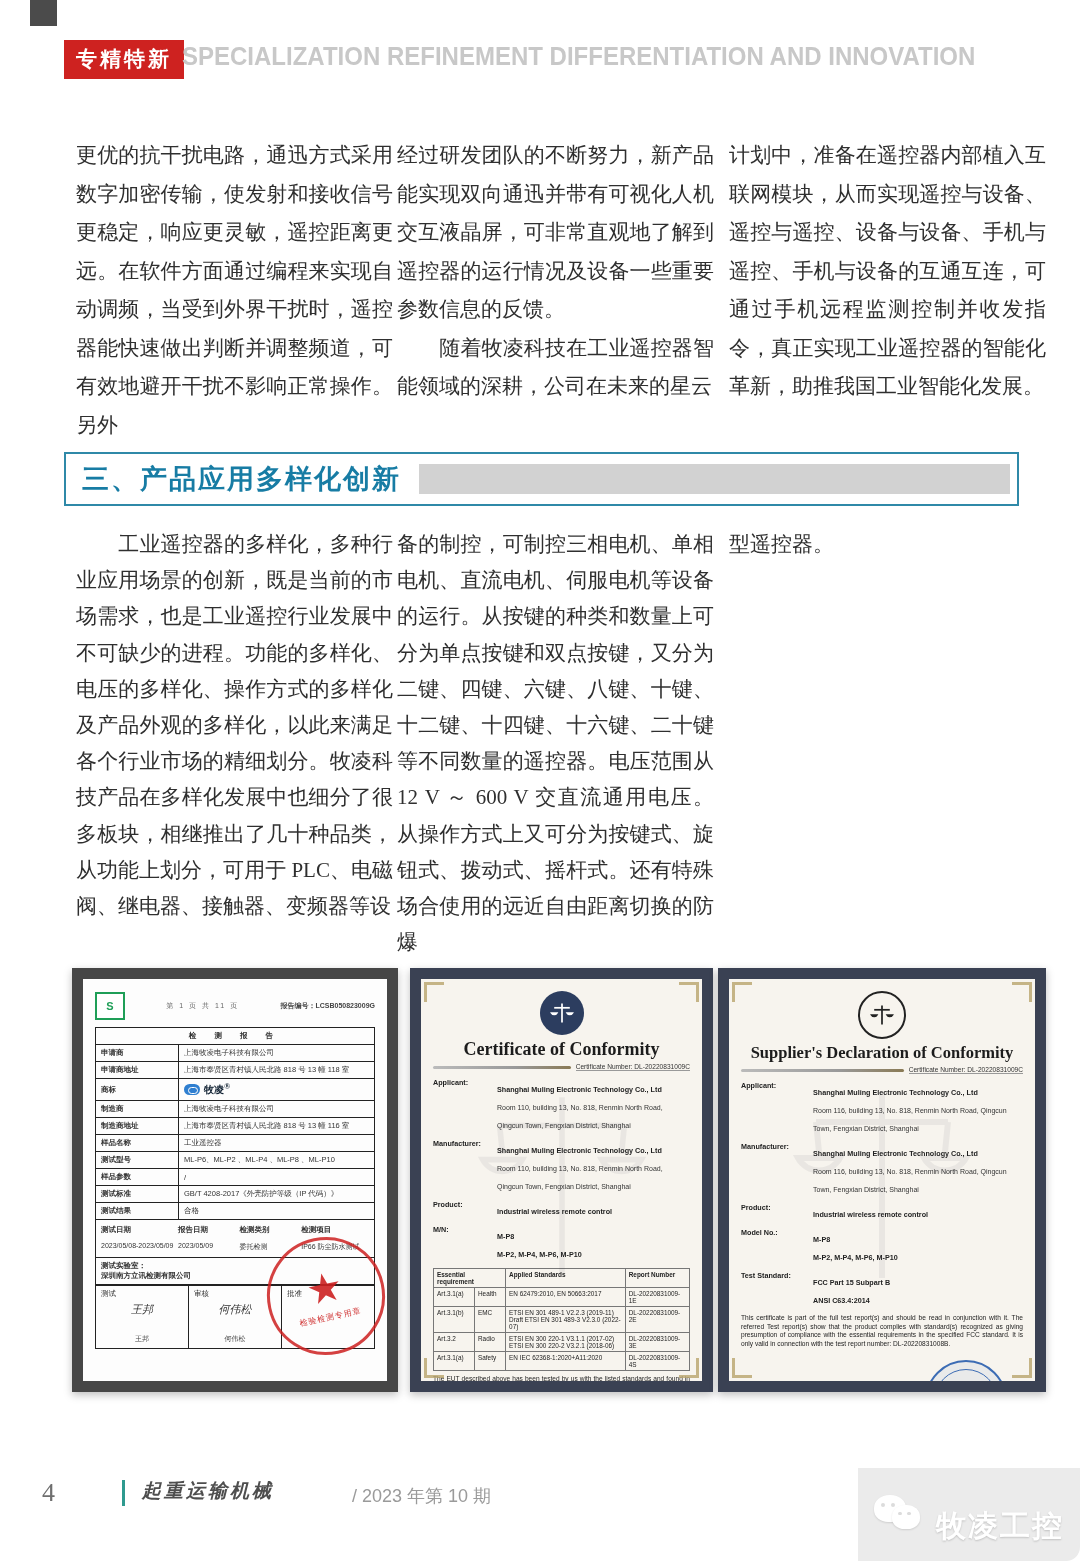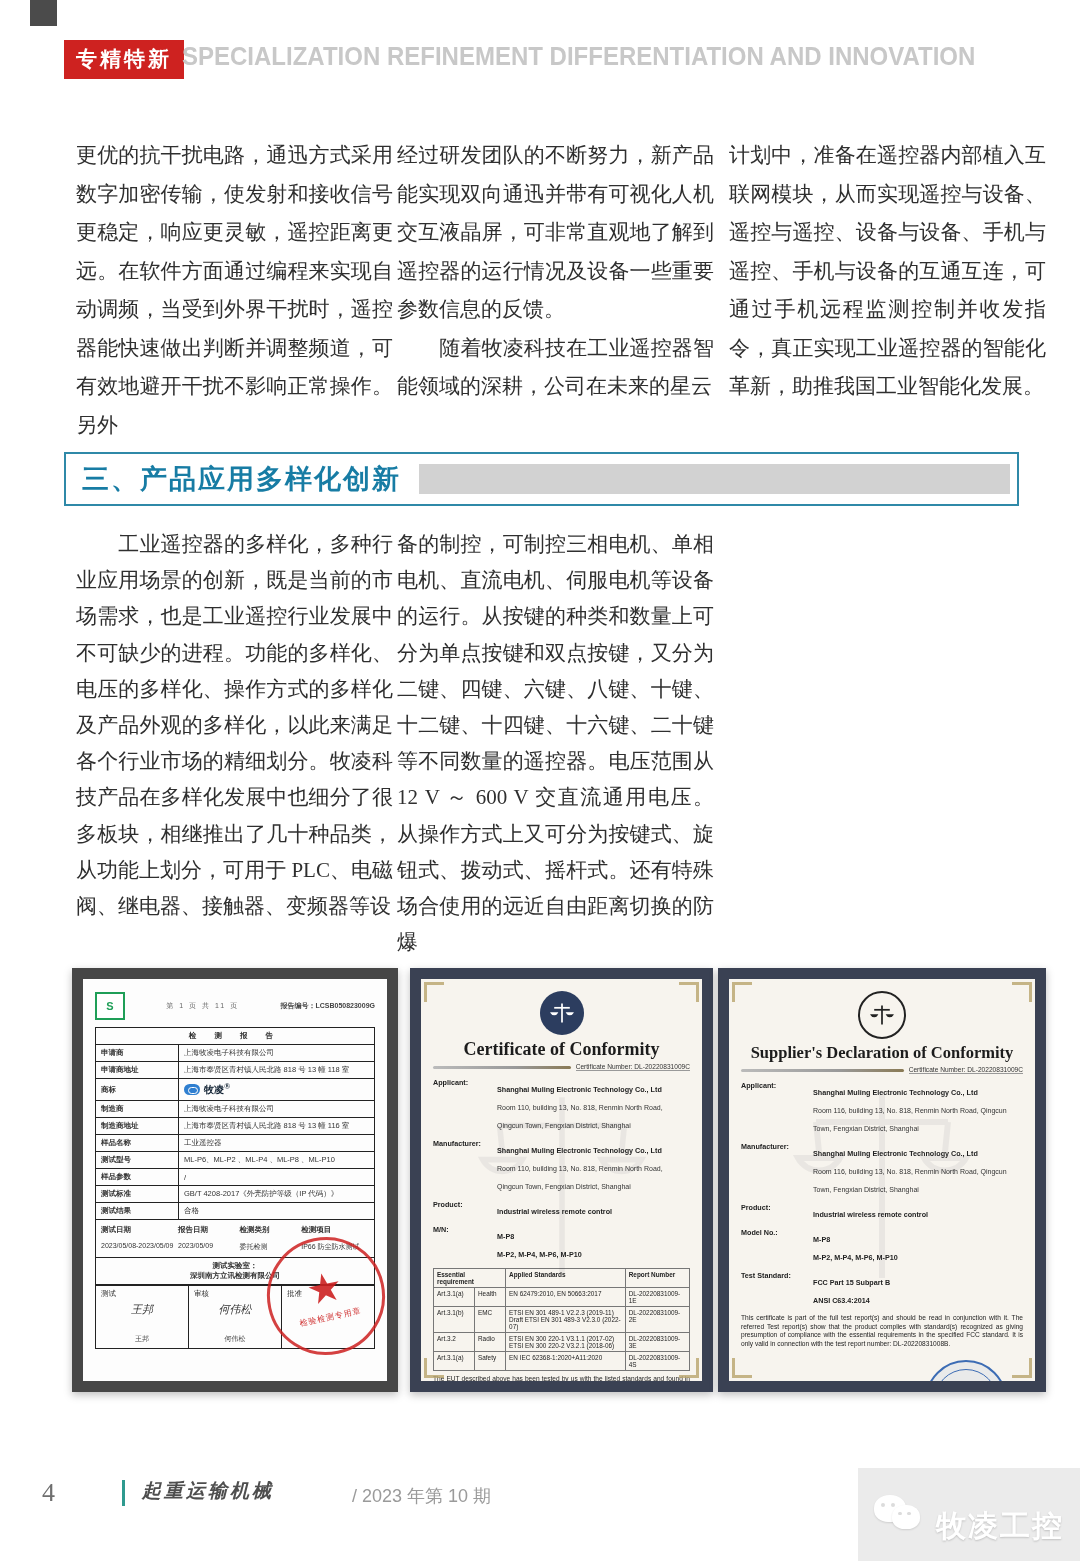--- a/index.html
+++ b/index.html
@@ -1,17 +1,17 @@
 <!DOCTYPE html>
 <html><head>
 <meta charset="utf-8">
 <style>
   html,body{margin:0;padding:0;background:#fff;}
   body{font-family:"Liberation Sans",sans-serif;}
-  #page{position:relative;width:1080px;height:1561px;background:#ffffff;overflow:hidden;}
+  #page{position:relative;width:1080px;height:1561px;background:#ffffff;overflow:hidden;border-radius:14px;}
 
   
   .corner-mark{position:absolute;left:30px;top:0;width:27px;height:26px;background:#4b4b4b;}
 
   
   .badge{position:absolute;left:64px;top:40px;background:#ce2220;color:#fff;
          font-weight:bold;font-size:21px;letter-spacing:3px;padding:5px 12px 6px 12px;}
   .head-title{position:absolute;left:182px;top:42px;color:#c8c8c8;font-weight:bold;
               font-size:25px;letter-spacing:0px;transform:scaleX(.96);transform-origin:left;}
 
@@ -45,21 +45,21 @@
   table.report td{border:1.4px solid #222;font-size:7.5px;color:#333;padding:3px 5px;vertical-align:middle;}
   td.rt-title{text-align:center;font-size:16px;font-weight:bold;letter-spacing:8px;padding:10px 0;color:#111;}
   td.lbl{width:72px;font-weight:bold;color:#444;}
   .brandline{display:flex;align-items:center;gap:4px;font-family:"Liberation Serif",serif;}
   .cloud{width:16px;height:11px;background:#2f7fd0;border-radius:7px;position:relative;}
   .cloud:after{content:"";position:absolute;left:4px;top:3px;width:8px;height:5px;border:1.4px solid #fff;border-radius:4px;}
   .brandname{font-size:10px;font-weight:bold;color:#123;}
   .sum-grid{display:grid;grid-template-columns:1.25fr 1fr 1fr 1.1fr;row-gap:7px;padding:2px 0;}
   .sum-h{font-weight:bold;font-size:7.5px;color:#333;}
   .sum-v{font-size:7px;color:#333;}
-  .labline{font-size:7.5px;font-weight:bold;color:#333;line-height:10px;text-align:center;}
+  .labline{font-size:7.5px;font-weight:bold;color:#333;line-height:10px;}
   table.sig{width:100%;border-collapse:collapse;}
   table.sig td{border:1.4px solid #222;height:56px;font-size:7.5px;color:#333;vertical-align:top;padding:3px 5px;position:relative;}
   .sig-name{position:absolute;left:0;right:0;bottom:4px;text-align:center;font-size:7px;color:#444;}
   .sig-hand{position:absolute;left:0;right:0;top:16px;text-align:center;
             font-family:"Liberation Serif",serif;font-style:italic;font-size:11px;color:#333;}
   .seal-red{position:absolute;right:2px;bottom:26px;width:112px;height:112px;border:3px solid rgba(204,32,32,.85);
             border-radius:50%;transform:rotate(-12deg);display:flex;flex-direction:column;align-items:center;
             justify-content:center;color:#c32;pointer-events:none;}
   .seal-red .star{font-size:40px;line-height:36px;color:rgba(204,32,32,.9);}
   .seal-red .stx{font-size:8px;color:rgba(204,32,32,.9);letter-spacing:1px;margin-top:6px;}
@@ -142,20 +142,21 @@
     <span class="sec-bar"></span>
   </div>
 
   <div class="col a2 c1">
     <p>　　工业遥控器的多样化，多种行业应用场景的创新，既是当前的市场需求，也是工业遥控行业发展中不可缺少的进程。功能的多样化、电压的多样化、操作方式的多样化及产品外观的多样化，以此来满足各个行业市场的精细划分。牧凌科技产品在多样化发展中也细分了很多板块，相继推出了几十种品类，从功能上划分，可用于 PLC、电磁阀、继电器、接触器、变频器等设</p>
   </div>
   <div class="col a2 c2">
     <p>备的制控，可制控三相电机、单相电机、直流电机、伺服电机等设备的运行。从按键的种类和数量上可分为单点按键和双点按键，又分为二键、四键、六键、八键、十键、十二键、十四键、十六键、二十键等不同数量的遥控器。电压范围从 12 V ～ 600 V 交直流通用电压。从操作方式上又可分为按键式、旋钮式、拨动式、摇杆式。还有特殊场合使用的远近自由距离切换的防爆</p>
   </div>
   <div class="col a2 c3">
+    <p>型遥控器。</p>
   </div>
 
   <div id="cert1" class="cert">
     <div class="paper">
       <div class="c1top">
         <span class="lcs">S</span>
         <span class="c1page">第 1 页 共 11 页</span>
         <span class="c1no">报告编号：LCSB050823009G</span>
       </div>
       <table class="report">

